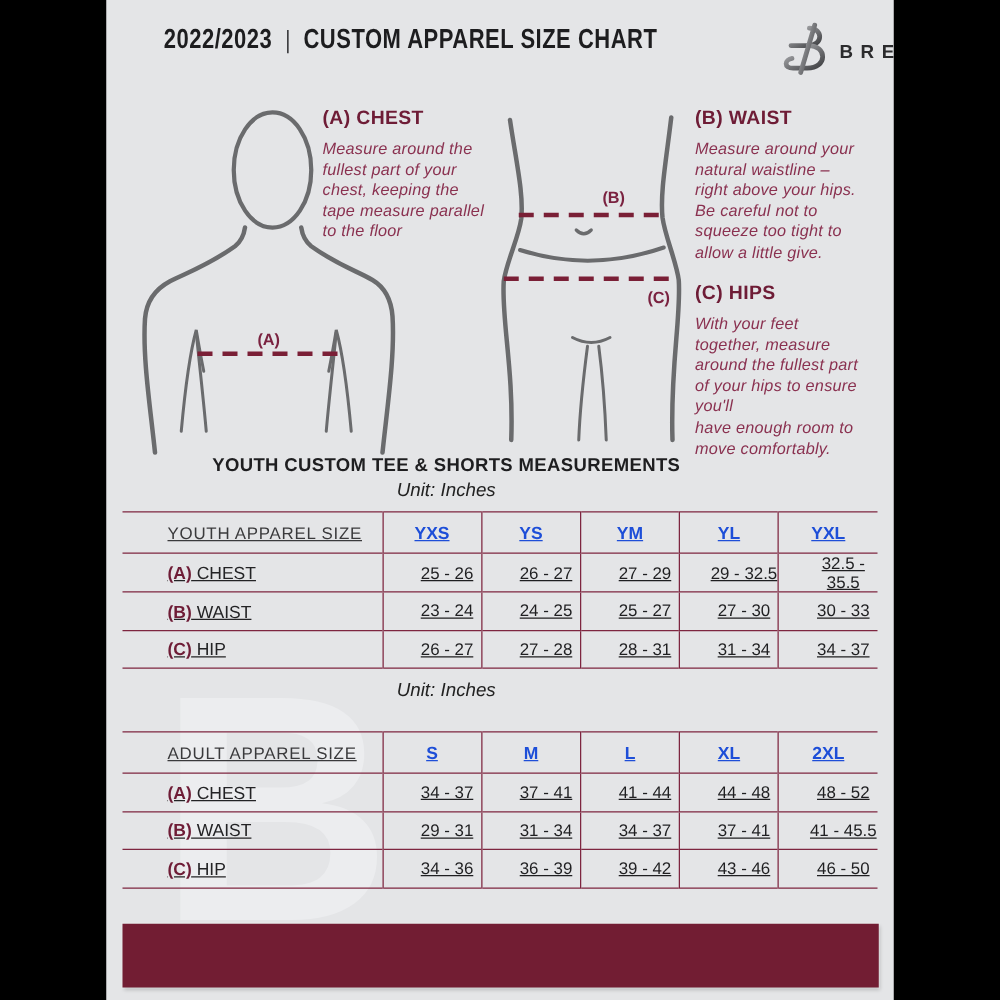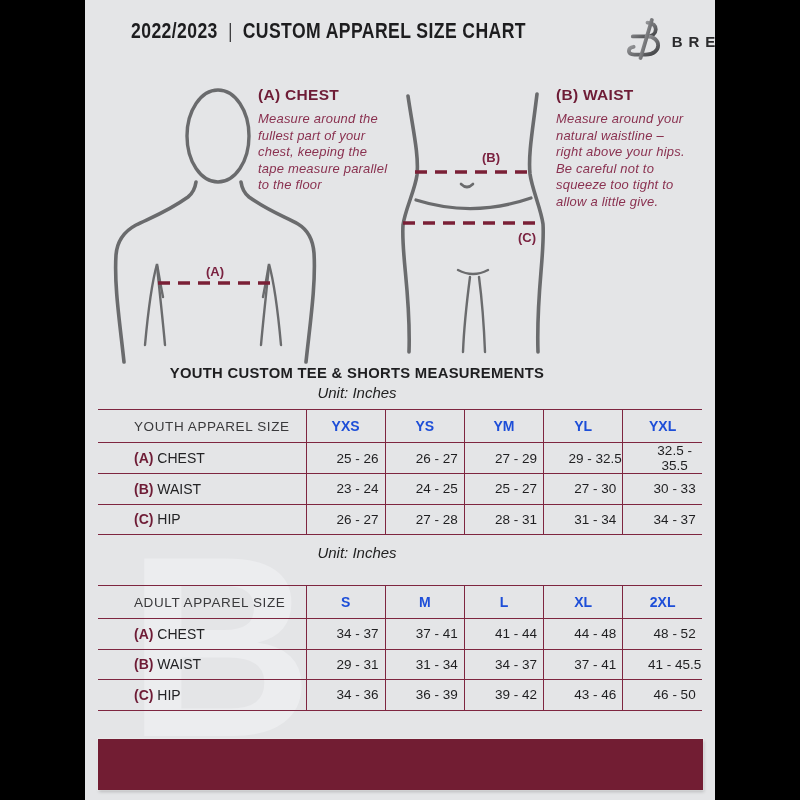--- a/index.html
+++ b/index.html
@@ -40,21 +40,21 @@
   .tbl-head-adult{top:541px;}
 
   
   .size-table{position:absolute;left:13px;border-collapse:collapse;width:604px;table-layout:fixed;z-index:1;}
   .tbl-youth{top:409px;}
   .tbl-adult{top:585px;}
   .size-table col.c0{width:208px;}
   .size-table col.c{width:79.2px;}
   .size-table tr{border-bottom:1.5px solid var(--line,#7e2640);}
   .size-table thead tr{border-top:1.5px solid var(--line,#7e2640);}
-  .size-table th,.size-table td{border-left:1.5px solid var(--line,#7e2640);padding:0;text-align:center;vertical-align:middle;}
+  .size-table th,.size-table td{border-left:1.5px solid var(--line,#7e2640);padding:0;text-align:center;vertical-align:middle;text-decoration:underline;}
   .size-table th:first-child,.size-table td:first-child{border-left:none;}
   .size-table th{height:32px;font-size:14px;font-weight:700;color:#1d4ed8;}
   .size-table td{height:29.5px;font-size:13.5px;color:#1f1f21;padding-left:24px;}
   .size-table .lbl{text-align:left;padding-left:36px;}
   .size-table th.lbl{font-weight:400;font-size:13.5px;color:#3a3a3c;letter-spacing:.6px;}
   .size-table td.lbl{font-size:14px;color:#232325;}
   .size-table .marker{font-weight:700;color:var(--maroon-dark,#7a1f36);}
 
   
   .footer-bar{position:absolute;left:13px;top:739px;width:605px;height:51px;
@@ -138,20 +138,30 @@
       </div>
       <div class="instr instr-waist">
         <div class="instr-heading">(B) WAIST</div>
         <div class="instr-body">Measure around your
 natural waistline –
 right above your hips.
 Be careful not to
 squeeze too tight to
 allow a little give.</div>
       </div>
+      <div class="instr instr-hips">
+        <div class="instr-heading">(C) HIPS</div>
+        <div class="instr-body">With your feet
+together, measure
+around the fullest part
+of your hips to ensure
+you'll
+have enough room to
+move comfortably.</div>
+      </div>
     </div>
 
     <div class="tbl-head tbl-head-youth">
       <div class="tbl-title">YOUTH CUSTOM TEE &amp; SHORTS MEASUREMENTS</div>
       <div class="tbl-unit">Unit: Inches</div>
     </div>
     <table class="size-table tbl-youth" id="youth-table">
       <colgroup>
           <col class="c0">
           <col class="c">

